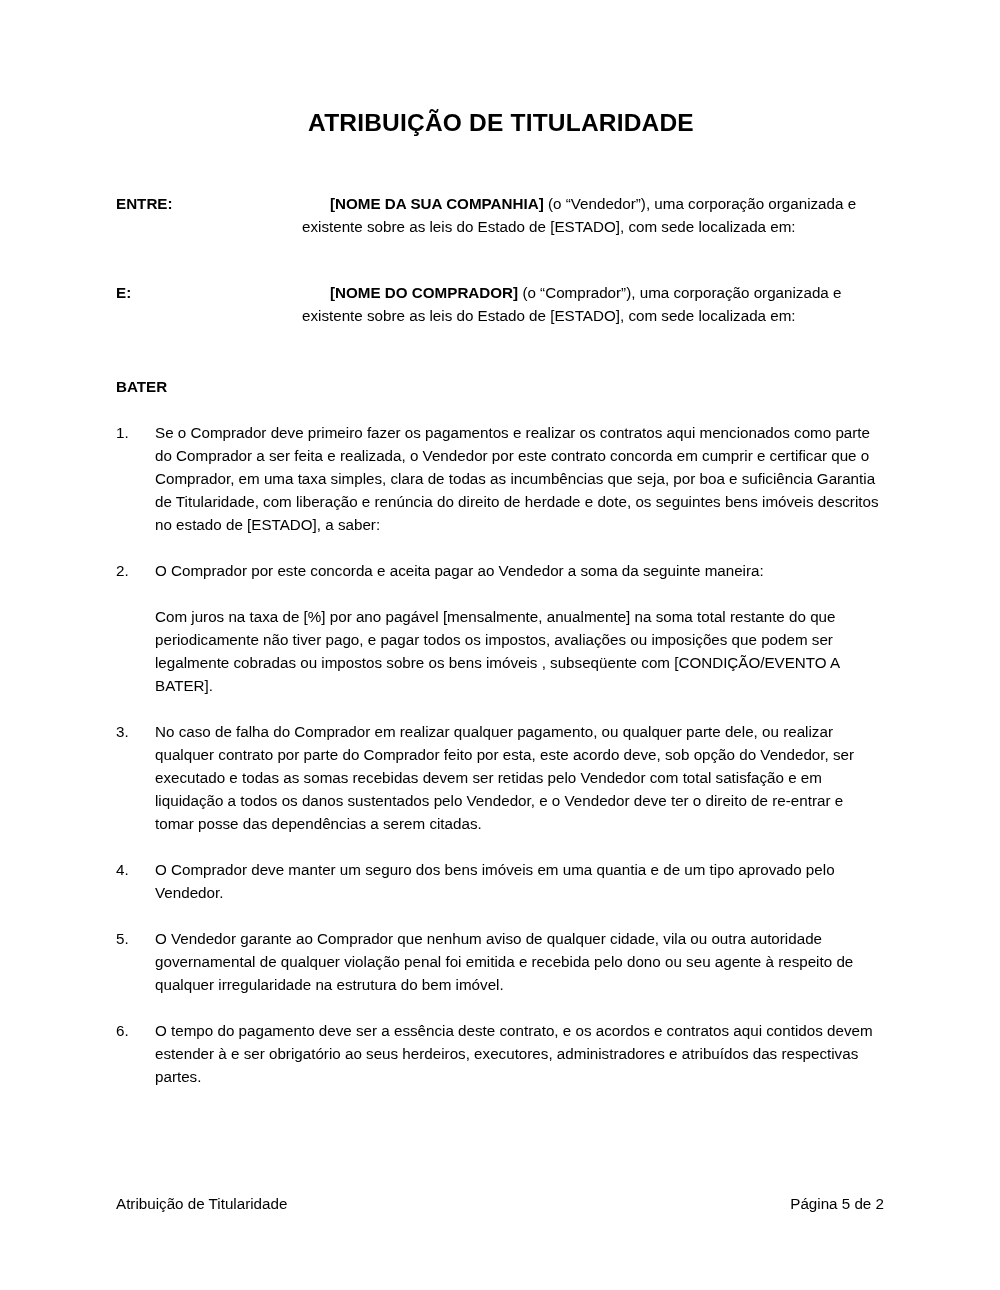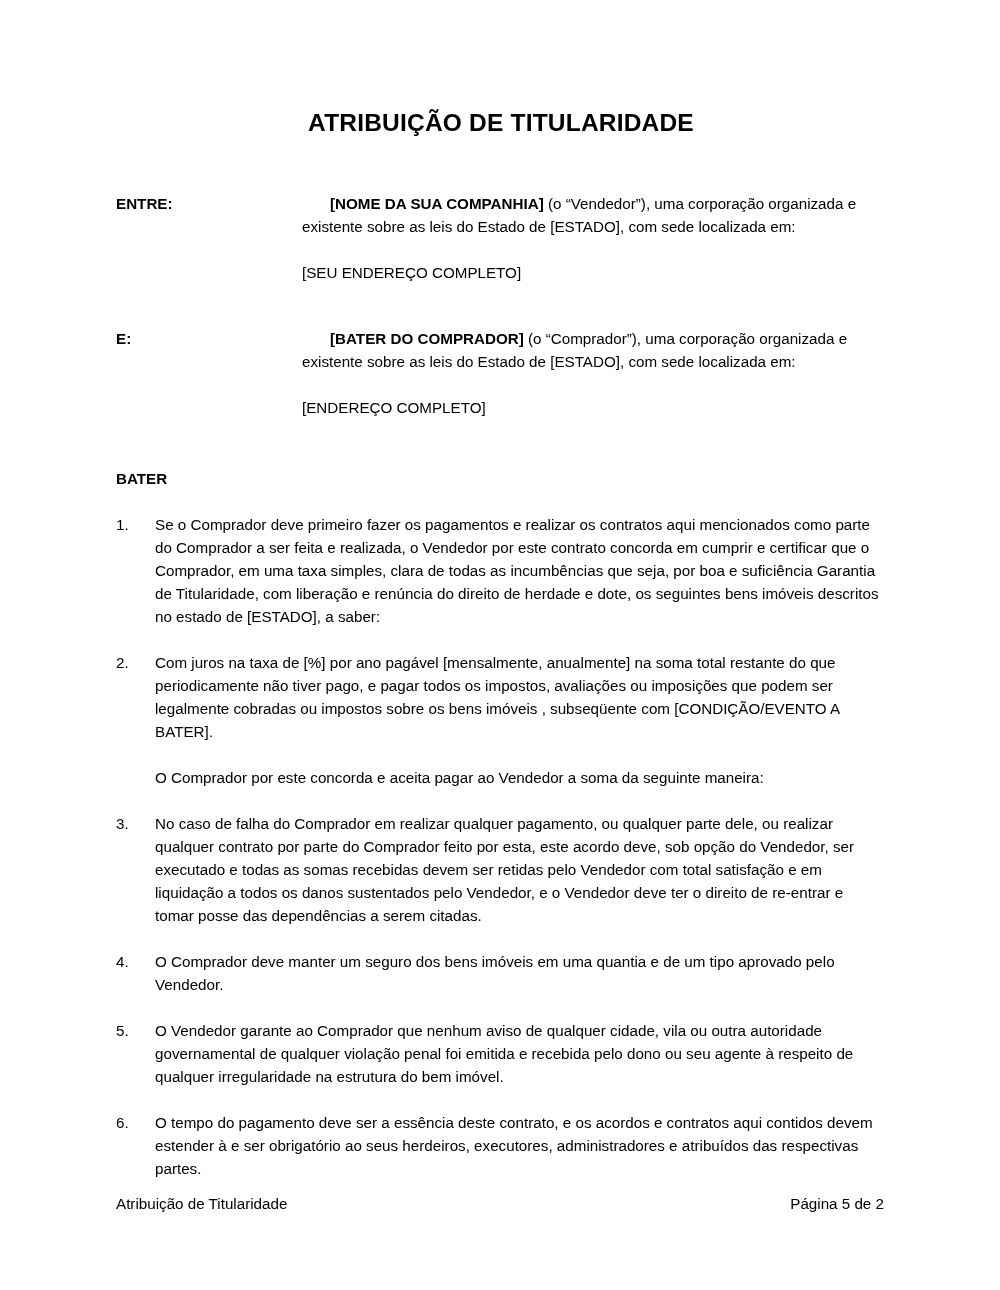--- a/index.html
+++ b/index.html
@@ -139,50 +139,48 @@
 
     <h1 class="doc-title">ATRIBUIÇÃO DE TITULARIDADE</h1>
 
 
     <div class="parties">
 
       <div class="party-row">
         <div class="party-label">ENTRE:</div>
         <div class="party-body">
           <p class="party-desc"><span class="strong">[NOME DA SUA COMPANHIA]</span><span> (o “Vendedor”), uma corporação organizada e existente sobre as leis do Estado de [ESTADO], com sede localizada em:</span></p>
-          <p class="party-address">[SEU ENDEREÇO COMPLETO]</p>
         </div>
       </div>
 
       <div class="party-row">
         <div class="party-label">E:</div>
         <div class="party-body">
-          <p class="party-desc"><span class="strong">[BATER DO COMPRADOR]</span><span> (o “Comprador”), uma corporação organizada e existente sobre as leis do Estado de [ESTADO], com sede localizada em:</span></p>
-          <p class="party-address">[ENDEREÇO COMPLETO]</p>
+          <p class="party-desc"><span class="strong">[NOME DO COMPRADOR]</span><span> (o “Comprador”), uma corporação organizada e existente sobre as leis do Estado de [ESTADO], com sede localizada em:</span></p>
         </div>
       </div>
 
     </div>
 
     <h2 class="terms-heading">BATER</h2>
 
     <ol class="clause-list">
 
       <li class="clause">
         <div class="clause-number">1.</div>
         <div class="clause-text">
           <p>Se o Comprador deve primeiro fazer os pagamentos e realizar os contratos aqui mencionados como parte do Comprador a ser feita e realizada, o Vendedor por este contrato concorda em cumprir e certificar que o Comprador, em uma taxa simples, clara de todas as incumbências que seja, por boa e suficiência Garantia de Titularidade, com liberação e renúncia do direito de herdade e dote, os seguintes bens imóveis descritos no estado de [ESTADO], a saber:</p>
         </div>
       </li>
 
       <li class="clause">
         <div class="clause-number">2.</div>
         <div class="clause-text">
+          <p>O Comprador por este concorda e aceita pagar ao Vendedor a soma da seguinte maneira:</p>
           <p>Com juros na taxa de [%] por ano pagável [mensalmente, anualmente] na soma total restante do que periodicamente não tiver pago, e pagar todos os impostos, avaliações ou imposições que podem ser legalmente cobradas ou impostos sobre os bens imóveis , subseqüente com [CONDIÇÃO/EVENTO A BATER].</p>
-          <p>O Comprador por este concorda e aceita pagar ao Vendedor a soma da seguinte maneira:</p>
         </div>
       </li>
 
       <li class="clause">
         <div class="clause-number">3.</div>
         <div class="clause-text">
           <p>No caso de falha do Comprador em realizar qualquer pagamento, ou qualquer parte dele, ou realizar qualquer contrato por parte do Comprador feito por esta, este acordo deve, sob opção do Vendedor, ser executado e todas as somas recebidas devem ser retidas pelo Vendedor com total satisfação e em liquidação a todos os danos sustentados pelo Vendedor, e o Vendedor deve ter o direito de re-entrar e tomar posse das dependências a serem citadas.</p>
         </div>
       </li>
 

